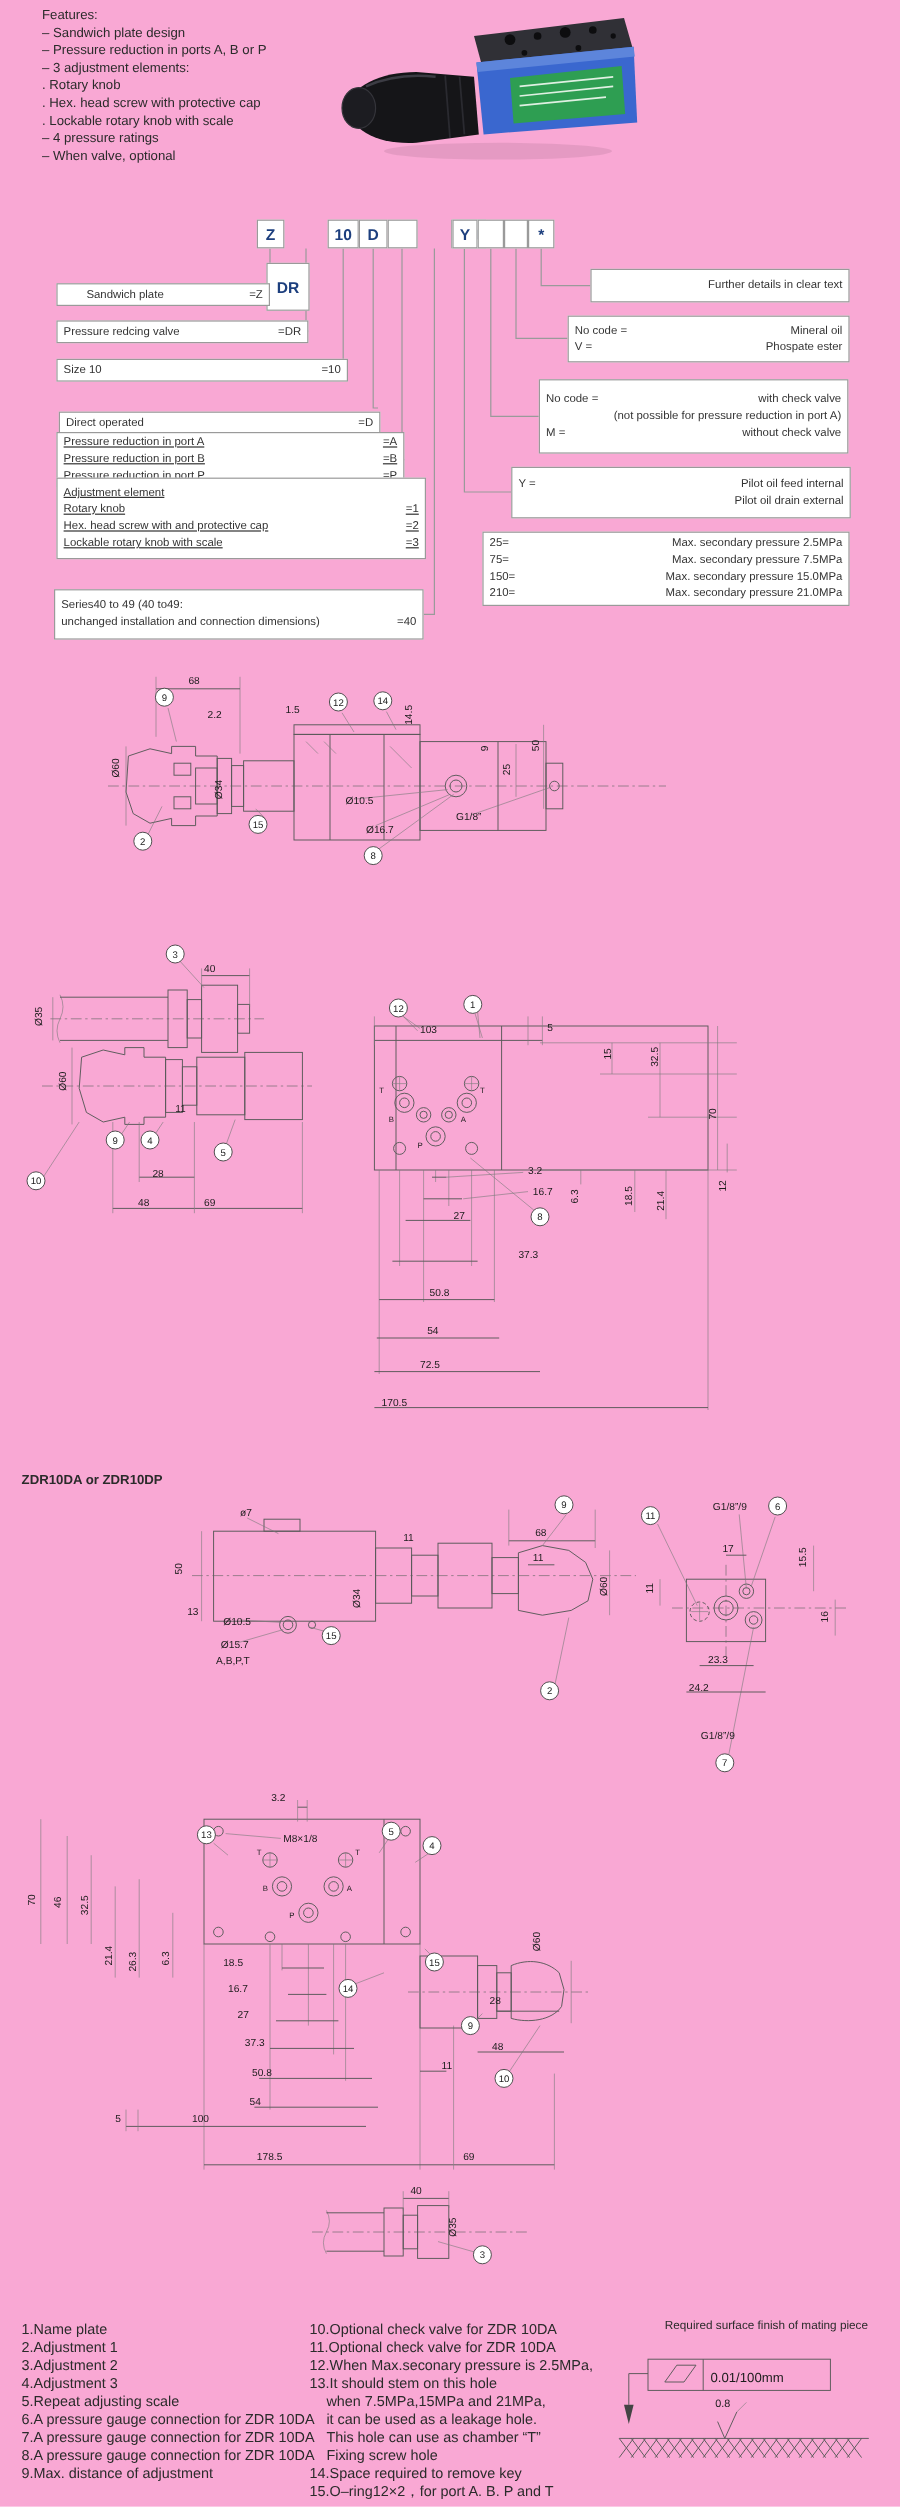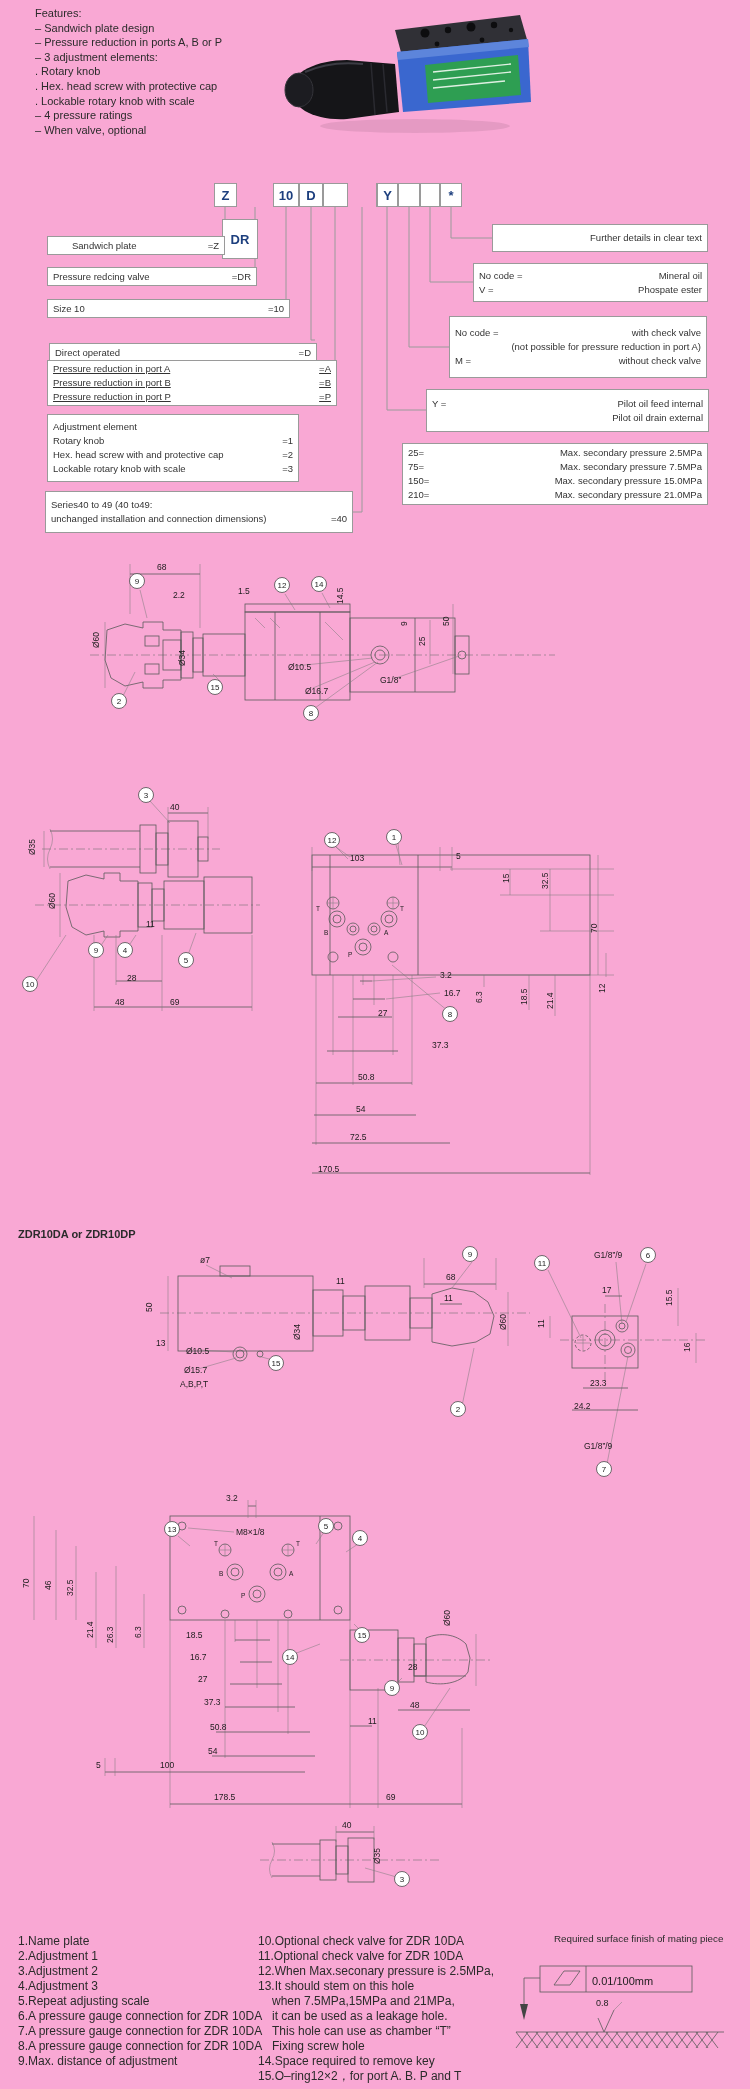--- a/index.html
+++ b/index.html
@@ -136,21 +136,21 @@
         </div>
         <div class="orow">
           <span class="lbl">Pressure reduction in port B</span>
           <span class="code">=B</span>
         </div>
         <div class="orow">
           <span class="lbl">Pressure reduction in port P</span>
           <span class="code">=P</span>
         </div>
       </div>
-      <div class="obox" style="left: 47px; top: 414px; width: 252px; height: 68px;">
+      <div class="obox" style="left: 47px; top: 398px; width: 308px; height: 68px; text-decoration: underline;">
         <div class="orow">
           <span class="lbl">Adjustment element</span>
         </div>
         <div class="orow">
           <span class="lbl">Rotary knob</span>
           <span class="code">=1</span>
         </div>
         <div class="orow">
           <span class="lbl">Hex. head screw with and protective cap</span>
           <span class="code">=2</span>

